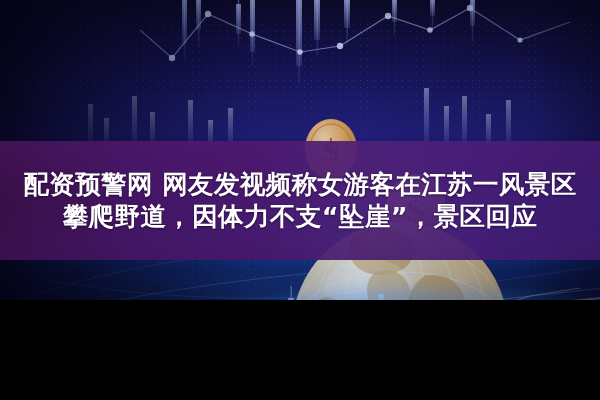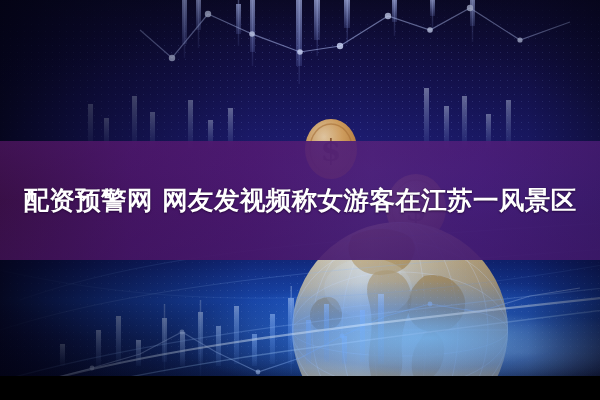--- a/index.html
+++ b/index.html
@@ -8,21 +8,21 @@
     padding: 0;
     background: #000;
   }
   body {
     font-family: "Liberation Sans", "DejaVu Sans", sans-serif;
   }
 
   #banner {
     position: relative;
     width: 600px;
-    height: 376px;
+    height: 300px;
     overflow: hidden;
     background: #0a0a28;
   }
 
   
 
   .layer { position: absolute; inset: 0; }
 
   
   .bg-base {
@@ -319,15 +319,16 @@
   <div class="layer bg-dots-low"></div>
 
   <div class="layer bg-hshade"></div>
   <div class="layer bg-vignette"></div>
 
   <div class="text-band"></div>
   <div class="text-band-tint"></div>
 
   <div class="headline">
     <div class="headline-line">配资预警网 网友发视频称女游客在江苏一风景区</div>
+    <div class="headline-line">攀爬野道，因体力不支“坠崖”，景区回应</div>
   </div>
 
 </div>
 
 </body></html>

